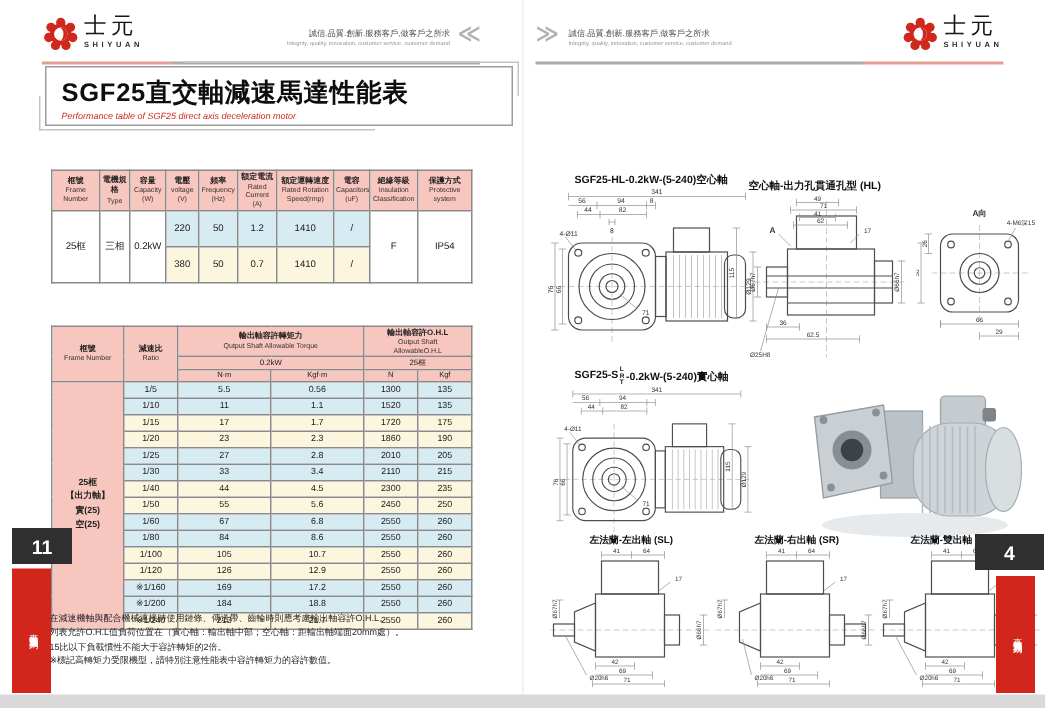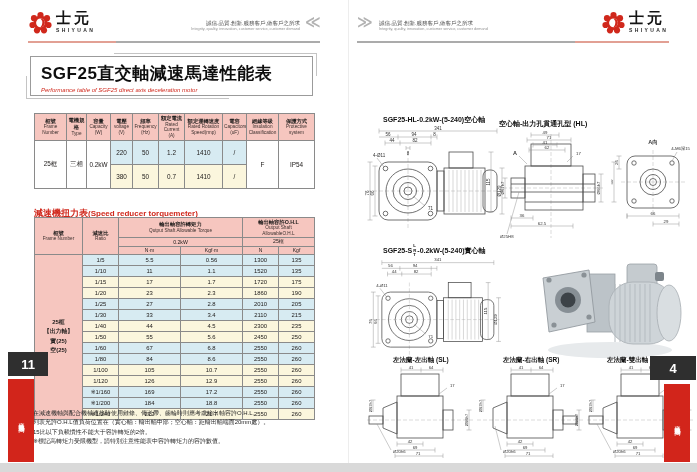--- a/index.html
+++ b/index.html
@@ -7,21 +7,21 @@
           font-family:"Liberation Sans","DejaVu Sans",sans-serif;}
   .abs{position:absolute;}
   .page{position:absolute;top:0;height:472px;}
   .page-left{left:0;width:348px;}
   .page-right{left:349px;width:348px;}
   .gutter{position:absolute;left:348px;top:0;width:1px;height:463px;background:#ededed;}
   .footer-strip{position:absolute;left:0;top:463px;width:697px;height:9px;background:#d9d9d9;}
 
   
   .logo{display:flex;align-items:flex-start;gap:3px;}
-  .logo-text .cn{font-size:15px;font-weight:bold;color:#141414;letter-spacing:3px;line-height:1;}
+  .logo-text .cn{font-size:15px;font-weight:normal;color:#141414;letter-spacing:3px;line-height:1;}
   .logo-text .en{font-size:5px;letter-spacing:2.4px;color:#2b2b2b;margin-top:2px;font-weight:bold;}
   .slogan{font-size:5.5px;color:#4f4f4f;line-height:1.5;}
   .slogan .en-line{font-size:3.8px;color:#949494;}
   .chevrons{font-size:15px;color:#b2b2b2;font-weight:bold;letter-spacing:-2px;}
   .rule{height:2px;}
   .rule-left{background:linear-gradient(to right,#e2a094 0%,#e2a094 30%,#ababab 30%,#ababab 100%);}
   .rule-right{background:linear-gradient(to right,#ababab 0%,#ababab 70%,#e2a094 70%,#e2a094 100%);}
 
   
   .titlebox{border:1px solid #9b9b9b;background:#fff;padding:5px 0 0 10px;box-sizing:border-box;position:absolute;}
@@ -96,21 +96,21 @@
         <div class="en">SHIYUAN</div>
       </div>
     </div>
     <div class="abs slogan" style="left:178px;top:19px;width:122px;text-align:right;">
       <div>誠信.品質.創新.服務客戶,做客戶之所求</div>
       <div class="en-line">Integrity, quality, innovation, customer service, customer demand</div>
     </div>
     <div class="abs chevrons" style="left:305px;top:13px;">≪</div>
     <div class="abs rule rule-left" style="left:28px;top:41px;width:292px;"></div>
 
-    <div class="titlebox" style="left:30px;top:56px;width:283px;height:40px;">
+    <div class="titlebox" style="left:30px;top:44px;width:312px;height:40px;">
       <h1>SGF25直交軸減速馬達性能表</h1>
       <div class="sub">Performance table of SGF25 direct axis deceleration motor</div>
     </div>
 
 
     <table class="abs etable" style="left:34px;top:113px;">
       <colgroup>
           <col style="width:32px">
           <col style="width:20px">
           <col style="width:24px">
@@ -180,23 +180,20 @@
       <tr>
         <td class="yellow">380</td>
         <td class="yellow">50</td>
         <td class="yellow">0.7</td>
         <td class="yellow">1410</td>
         <td class="yellow">/</td>
       </tr>
     </tbody>
       </table>
 
-    <div class="abs sec-head" style="left:34px;top:207px;">
-      <span>減速機扭力表</span><span class="en">(Speed reducer torquemeter)</span>
-    </div>
 
     <table class="abs ttable" style="left:34px;top:217px;">
       <colgroup>
           <col style="width:48px">
           <col style="width:36px">
           <col style="width:62px">
           <col style="width:62px">
           <col style="width:36px">
           <col style="width:36px">
         </colgroup>

